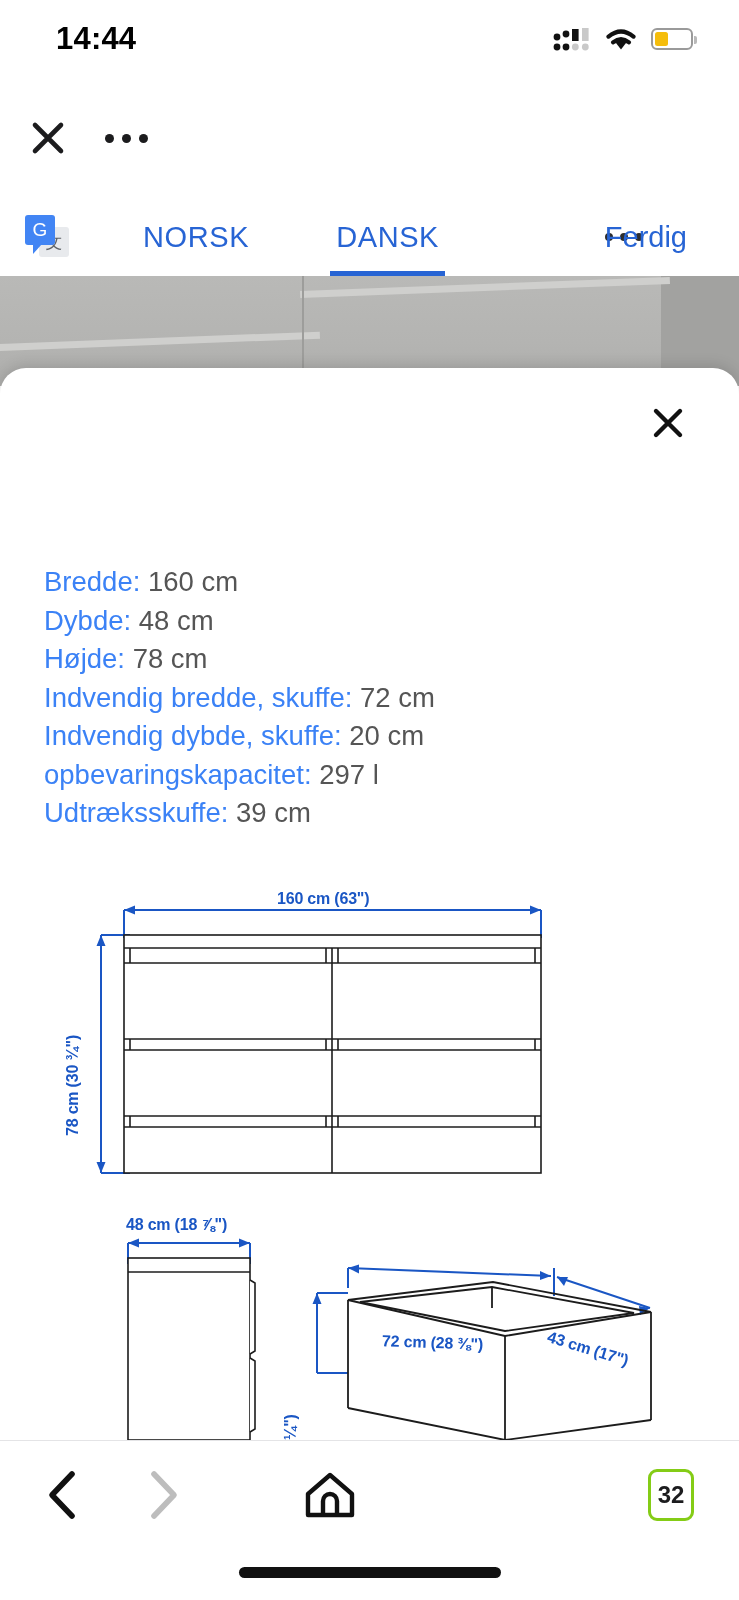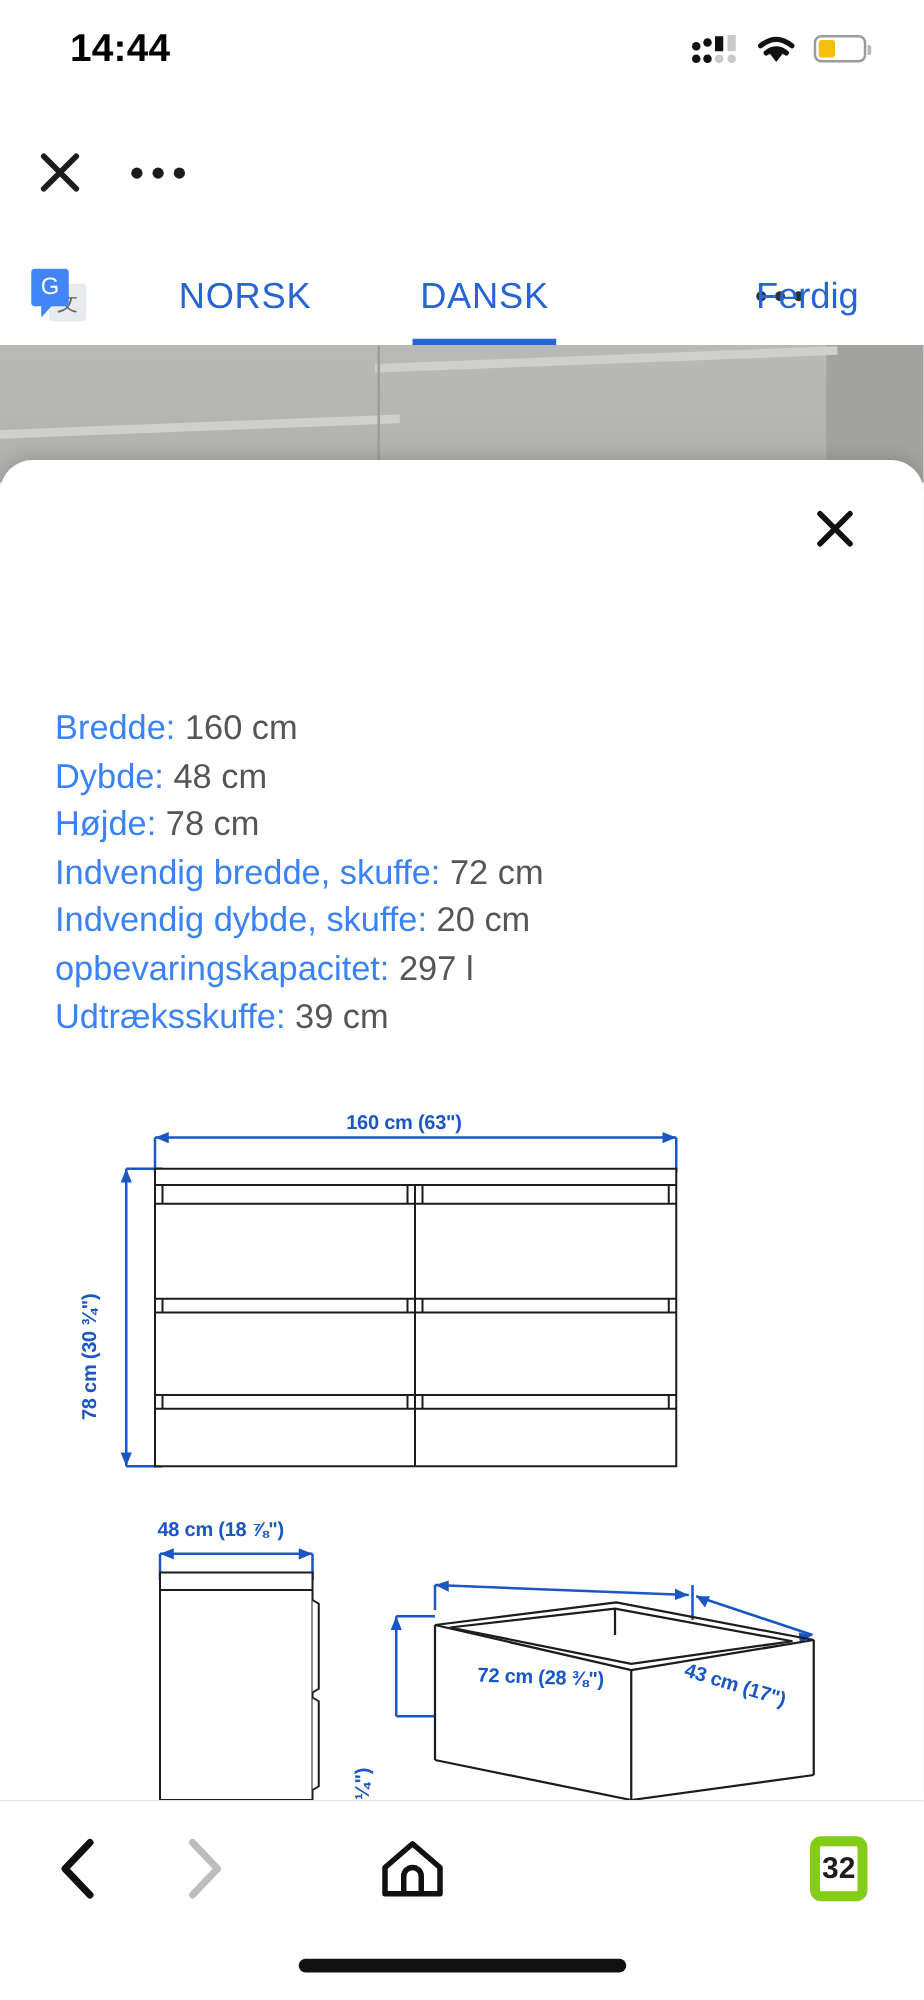--- a/index.html
+++ b/index.html
@@ -225,21 +225,21 @@
     position: absolute; top: 14px;
     display: flex; align-items: center; justify-content: center;
     width: 80px; height: 80px;
   }
   #nav-back  { left: 24px; }
   #nav-fwd   { left: 122px; }
   #nav-home  { left: 290px; }
   #nav-tabs  { right: 28px; }
   .tabs-box {
     width: 46px; height: 52px;
-    border: 8px solid #84cc16;
+    border: 3px solid #84cc16;
     border-radius: 9px;
     display: flex; align-items: center; justify-content: center;
     font-size: 24px; font-weight: 600; color: #1c1c1e;
   }
   .home-indicator {
     position: absolute; bottom: 22px; left: 50%;
     transform: translateX(-50%);
     width: 262px; height: 11px;
     background: #111; border-radius: 6px;
   }

